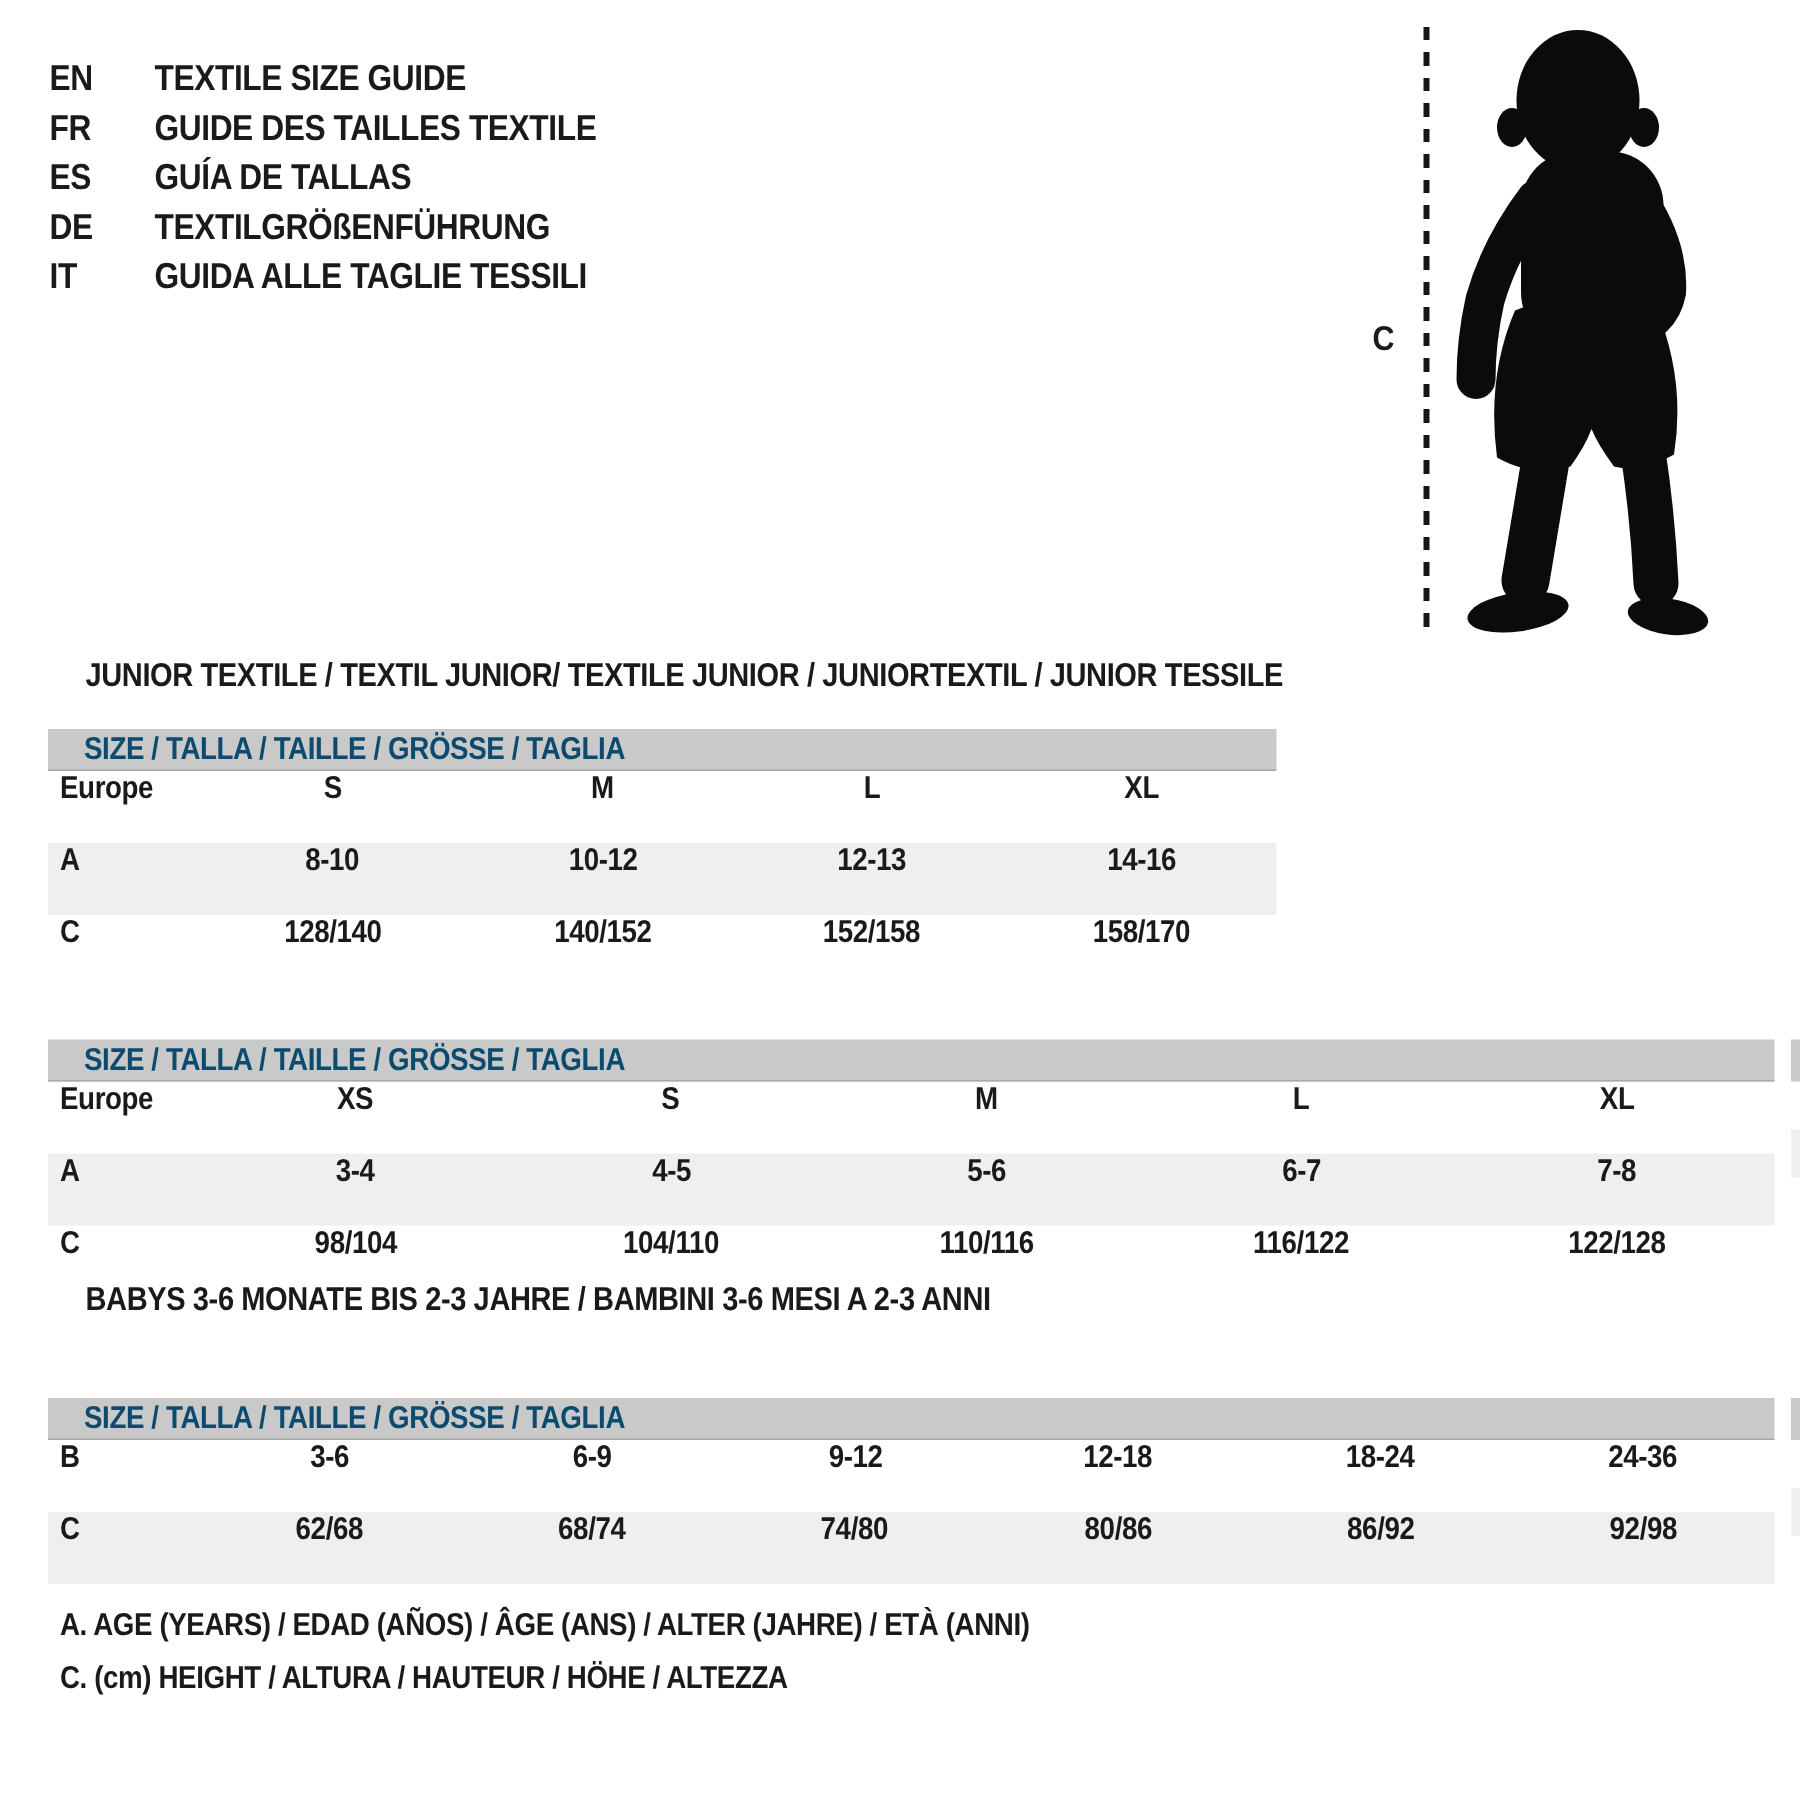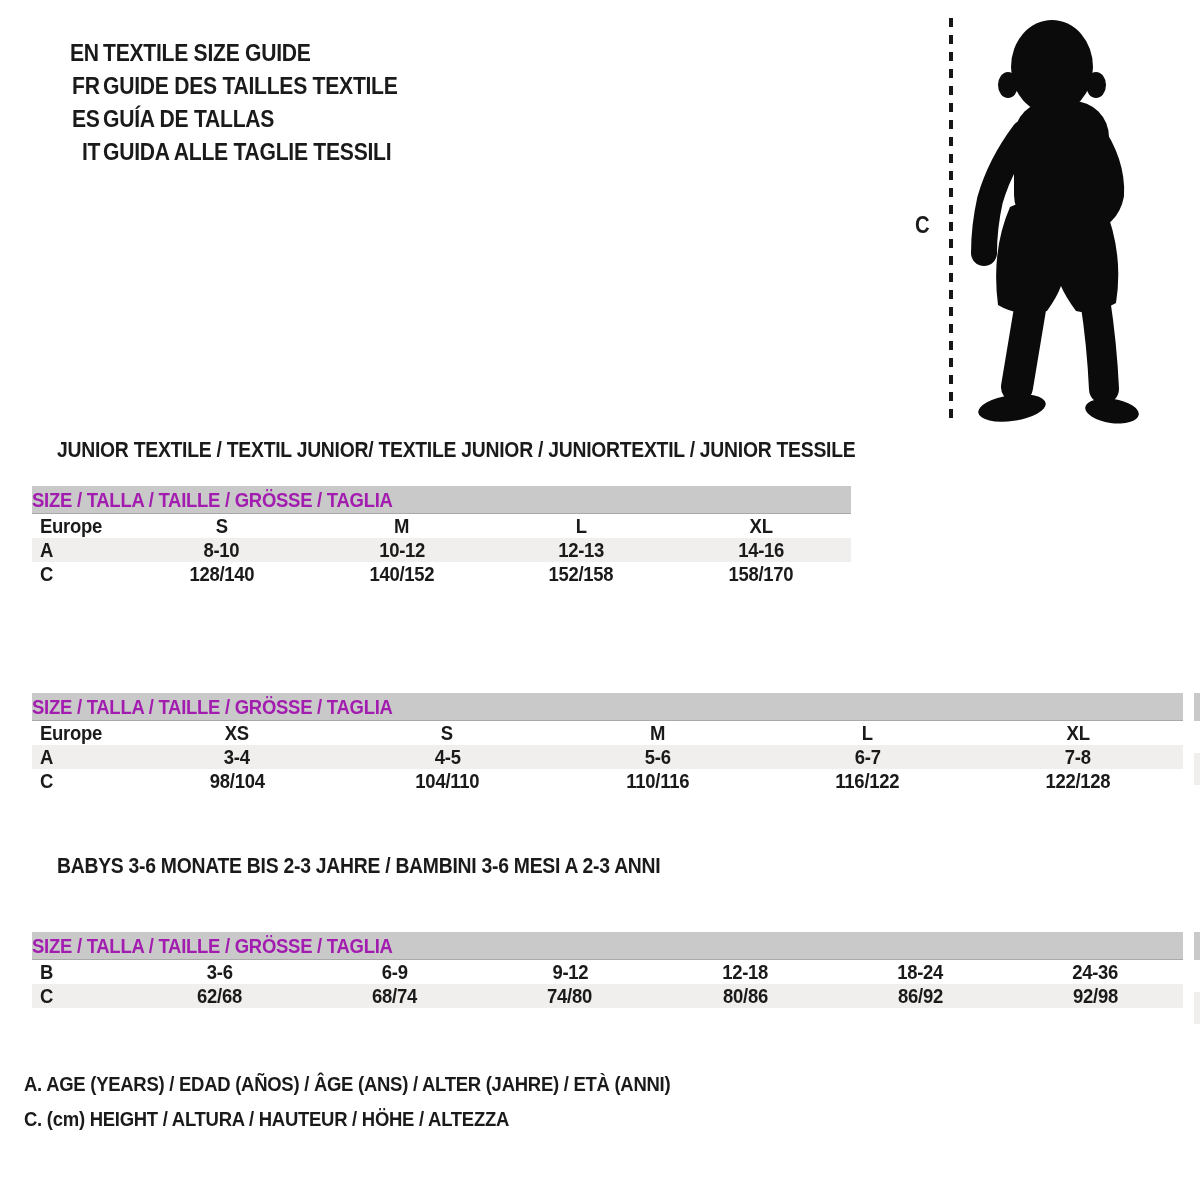--- a/index.html
+++ b/index.html
@@ -5,67 +5,71 @@
   html,body{margin:0;padding:0;background:#ffffff;}
   body{width:1200px;height:1200px;font-family:"Liberation Sans","DejaVu Sans",sans-serif;color:var(--text,#1a1a1a);}
   .canvas{position:relative;width:1200px;height:1200px;background:#ffffff;overflow:hidden;}
 
   
   .cond{display:inline-block;transform:scaleX(0.88);transform-origin:50% 50%;white-space:nowrap;letter-spacing:-0.3px;}
   .cond.left{transform-origin:0 50%;}
 
   
   .langs{position:absolute;left:33px;top:36px;}
-  .lang-row{height:33px;display:flex;align-items:center;font-size:24px;font-weight:bold;text-align:right;}
+  .lang-row{height:33px;display:flex;align-items:center;font-size:24px;font-weight:bold;}
   .lang-code{width:70px;}
 
   
   .measure-line{position:absolute;left:949px;top:18px;width:4px;height:402px;
     background:repeating-linear-gradient(to bottom,#161616 0 9px,transparent 9px 17px);}
   .measure-label{position:absolute;left:914px;top:212px;font-size:23px;font-weight:bold;}
   .baby-svg{position:absolute;left:962px;top:15px;width:178px;height:410px;}
 
   
   .sec-heading{position:absolute;left:37px;font-size:22px;font-weight:bold;line-height:33px;margin-left:20px;}
 
   
   .tbl{position:absolute;left:32px;font-size:21px;font-weight:bold;}
   .band{height:28px;background:var(--band,#c9c9c9);border-bottom:1px solid #a9a9a9;
-    display:flex;align-items:center;padding-left:0;box-sizing:border-box;color:#a21caf;}
-  .trow{display:flex;height:24px;align-items:center;text-decoration:underline;}
+    display:flex;align-items:center;padding-left:24px;box-sizing:border-box;color:#0c4a6e;}
+  .trow{display:flex;height:48px;text-decoration:underline;}
   .trow.shaded{background:var(--stripe,#f0f0f0);}
   .tlabel{width:100px;padding-left:8px;box-sizing:border-box;text-align:left;}
   .tcell{flex:1;text-align:center;}
 
   
   .sliver{position:absolute;left:1194px;width:6px;}
   .sliver.band-part{height:28px;background:var(--band,#c9c9c9);}
   .sliver.stripe-part{height:32px;background:var(--stripe,#f0f0f0);}
 
   
-  .footnotes{position:absolute;left:24px;top:1066px;font-size:21px;font-weight:bold;}
+  .footnotes{position:absolute;left:40px;top:1066px;font-size:21px;font-weight:bold;}
   .fn{height:35px;display:flex;align-items:center;}
 </style>
 </head>
 <body>
 
 <div class="canvas">
 
   <div class="langs">
     <div class="lang-row">
       <span class="lang-code"><span class="cond left">EN</span></span>
       <span class="cond left">TEXTILE SIZE GUIDE</span>
     </div>
     <div class="lang-row">
       <span class="lang-code"><span class="cond left">FR</span></span>
       <span class="cond left">GUIDE DES TAILLES TEXTILE</span>
     </div>
     <div class="lang-row">
       <span class="lang-code"><span class="cond left">ES</span></span>
       <span class="cond left">GUÍA DE TALLAS</span>
+    </div>
+    <div class="lang-row">
+      <span class="lang-code"><span class="cond left">DE</span></span>
+      <span class="cond left">TEXTILGRÖßENFÜHRUNG</span>
     </div>
     <div class="lang-row">
       <span class="lang-code"><span class="cond left">IT</span></span>
       <span class="cond left">GUIDA ALLE TAGLIE TESSILI</span>
     </div>
   </div>
 
   <div class="measure-line"></div>
   <div class="measure-label"><span class="cond">C</span></div>
   <svg class="baby-svg" viewBox="0 0 178 410" aria-hidden="true">

